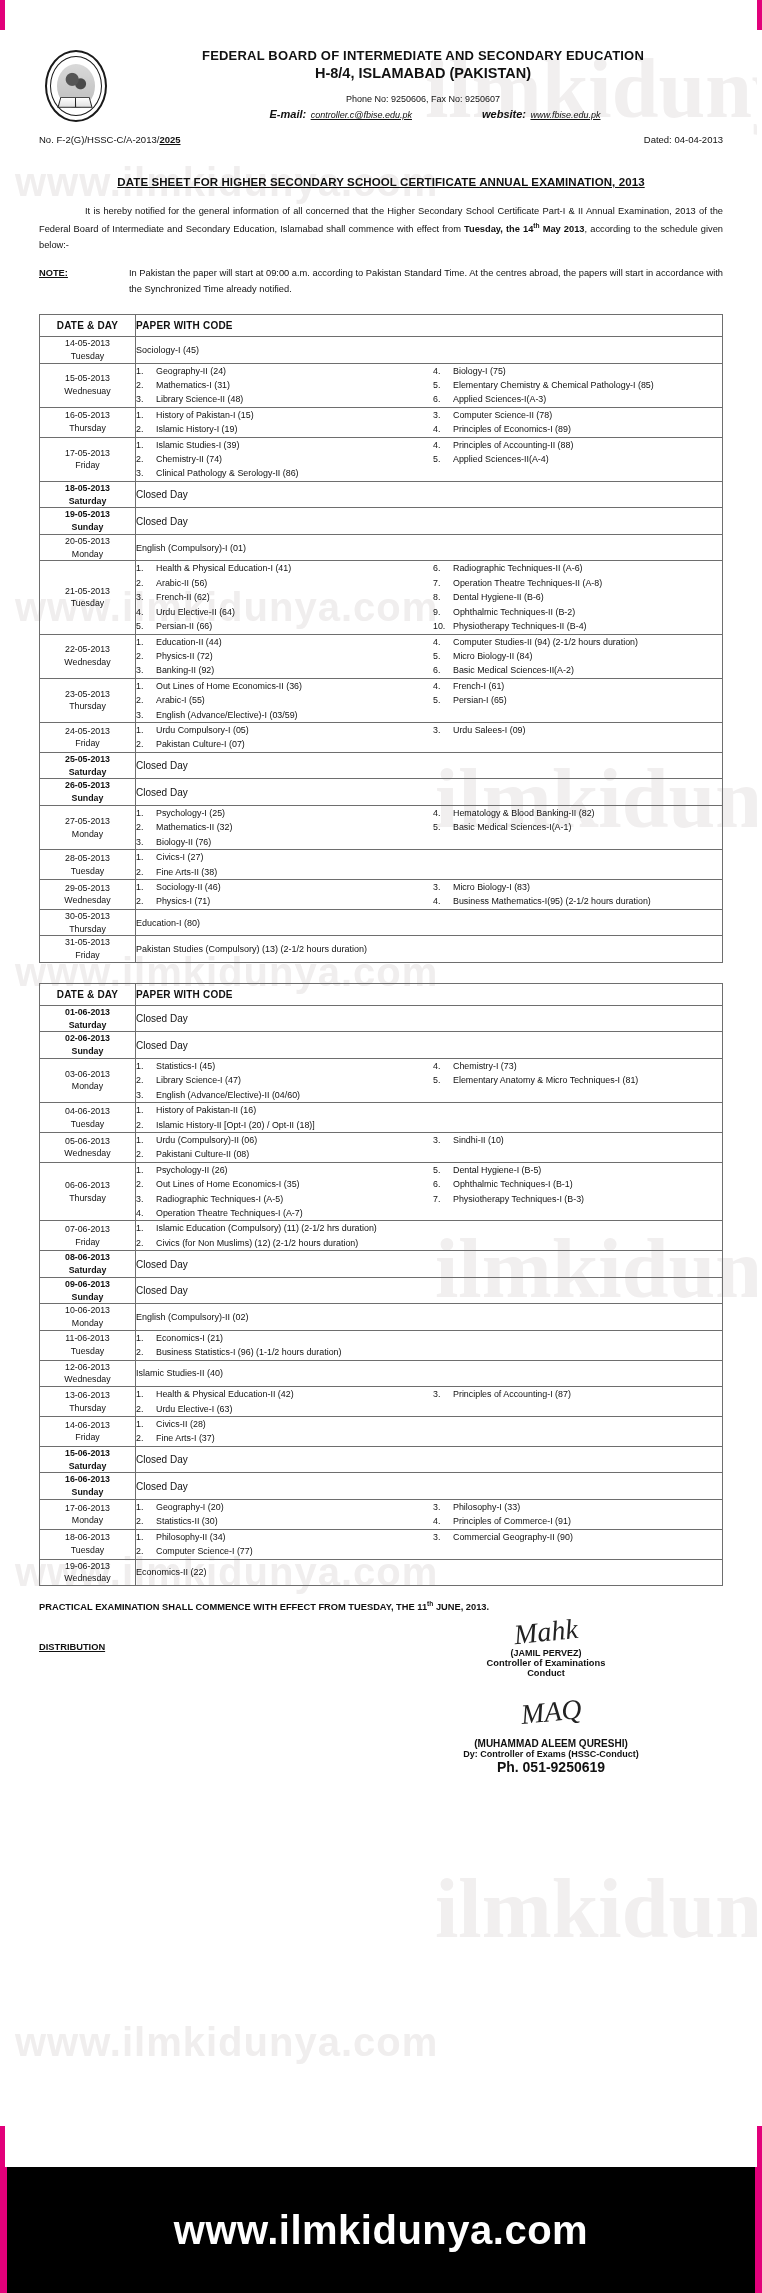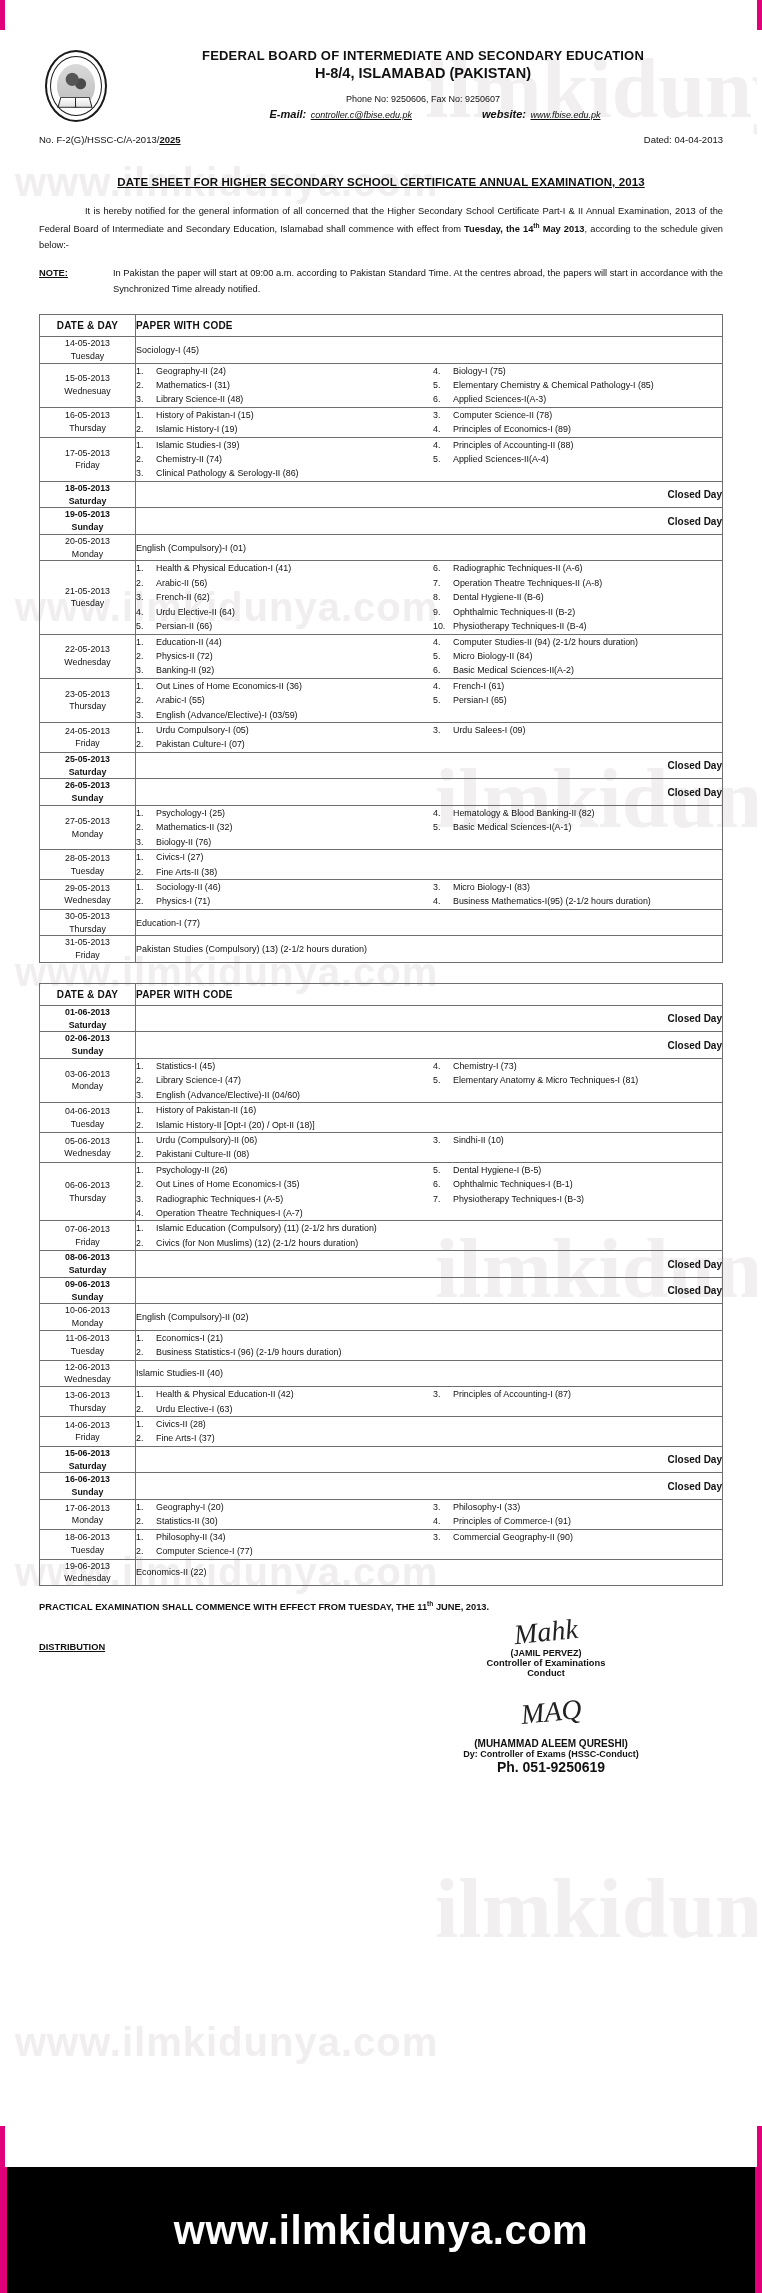--- a/index.html
+++ b/index.html
@@ -99,21 +99,21 @@
 
   .intro {
     margin:16px 34px 0 34px;
     font-size:9.3px; line-height:1.72; text-align:justify;
   }
   .intro .indent { display:inline-block; width:46px; }
   .intro b { font-weight:bold; }
   .intro sup { font-size:6.6px; }
 
   .note {
-    margin:12px 34px 0 34px; display:flex; gap:0; font-size:9.3px; line-height:1.72;
+    margin:12px 34px 0 34px; display:flex; gap:16px; font-size:9.3px; line-height:1.72;
   }
   .note .nlabel { width:74px; flex:0 0 74px; font-weight:bold; text-decoration:underline; }
   .note .ntext { flex:1; text-align:justify; }
 
   
   table.ds {
     margin:16px 34px 0 34px; width:684px; border-collapse:collapse;
     table-layout:fixed;
   }
   table.ds th, table.ds td {
@@ -123,21 +123,21 @@
     font-size:10px; font-weight:bold; height:22px; letter-spacing:0.2px;
   }
   th.c-date { width:96px; text-align:center; }
   th.c-paper { text-align:left; padding-left:14px; }
   td.date {
     width:96px; text-align:center; font-size:8.8px; line-height:1.45; padding:3px 2px;
   }
   td.date.bold { font-weight:bold; }
   td.papers { padding:3px 6px 3px 10px; }
   td.closed {
-    text-align:right; font-size:10px; font-weight:bold; padding:8px 0;
+    text-align:left; font-size:10px; font-weight:normal; padding:8px 0;
   }
   td.single {
     font-size:9px; padding:7px 0 7px 22px;
   }
   .cols { display:flex; width:100%; }
   .col { width:50%; }
   .col.right { padding-left:4px; }
   .pitem { display:flex; font-size:8.9px; line-height:1.62; }
   .pitem .num { width:20px; flex:0 0 20px; }
   .pitem .txt { flex:1; }
@@ -642,21 +642,21 @@
                     </div>
                   </div>
                 </div>
               </td>
             </tr>
             <tr>
               <td class="date">
                 <div>30-05-2013</div>
                 <div>Thursday</div>
               </td>
-              <td class="single">Education-I (77)</td>
+              <td class="single">Education-I (80)</td>
             </tr>
             <tr>
               <td class="date">
                 <div>31-05-2013</div>
                 <div>Friday</div>
               </td>
               <td class="single">Pakistan Studies (Compulsory) (13) (2-1/2 hours duration)</td>
             </tr>
           </tbody>
       </table>
@@ -855,21 +855,21 @@
               </td>
               <td class="papers">
                 <div class="cols">
                   <div class="col">
                     <div class="pitem">
                       <span class="num">1.</span>
                       <span class="txt">Economics-I (21)</span>
                     </div>
                     <div class="pitem">
                       <span class="num">2.</span>
-                      <span class="txt">Business Statistics-I (96) (2-1/9 hours duration)</span>
+                      <span class="txt">Business Statistics-I (96) (1-1/2 hours duration)</span>
                     </div>
                   </div>
                   <div class="col right"></div>
                 </div>
               </td>
             </tr>
             <tr>
               <td class="date">
                 <div>12-06-2013</div>
                 <div>Wednesday</div>

